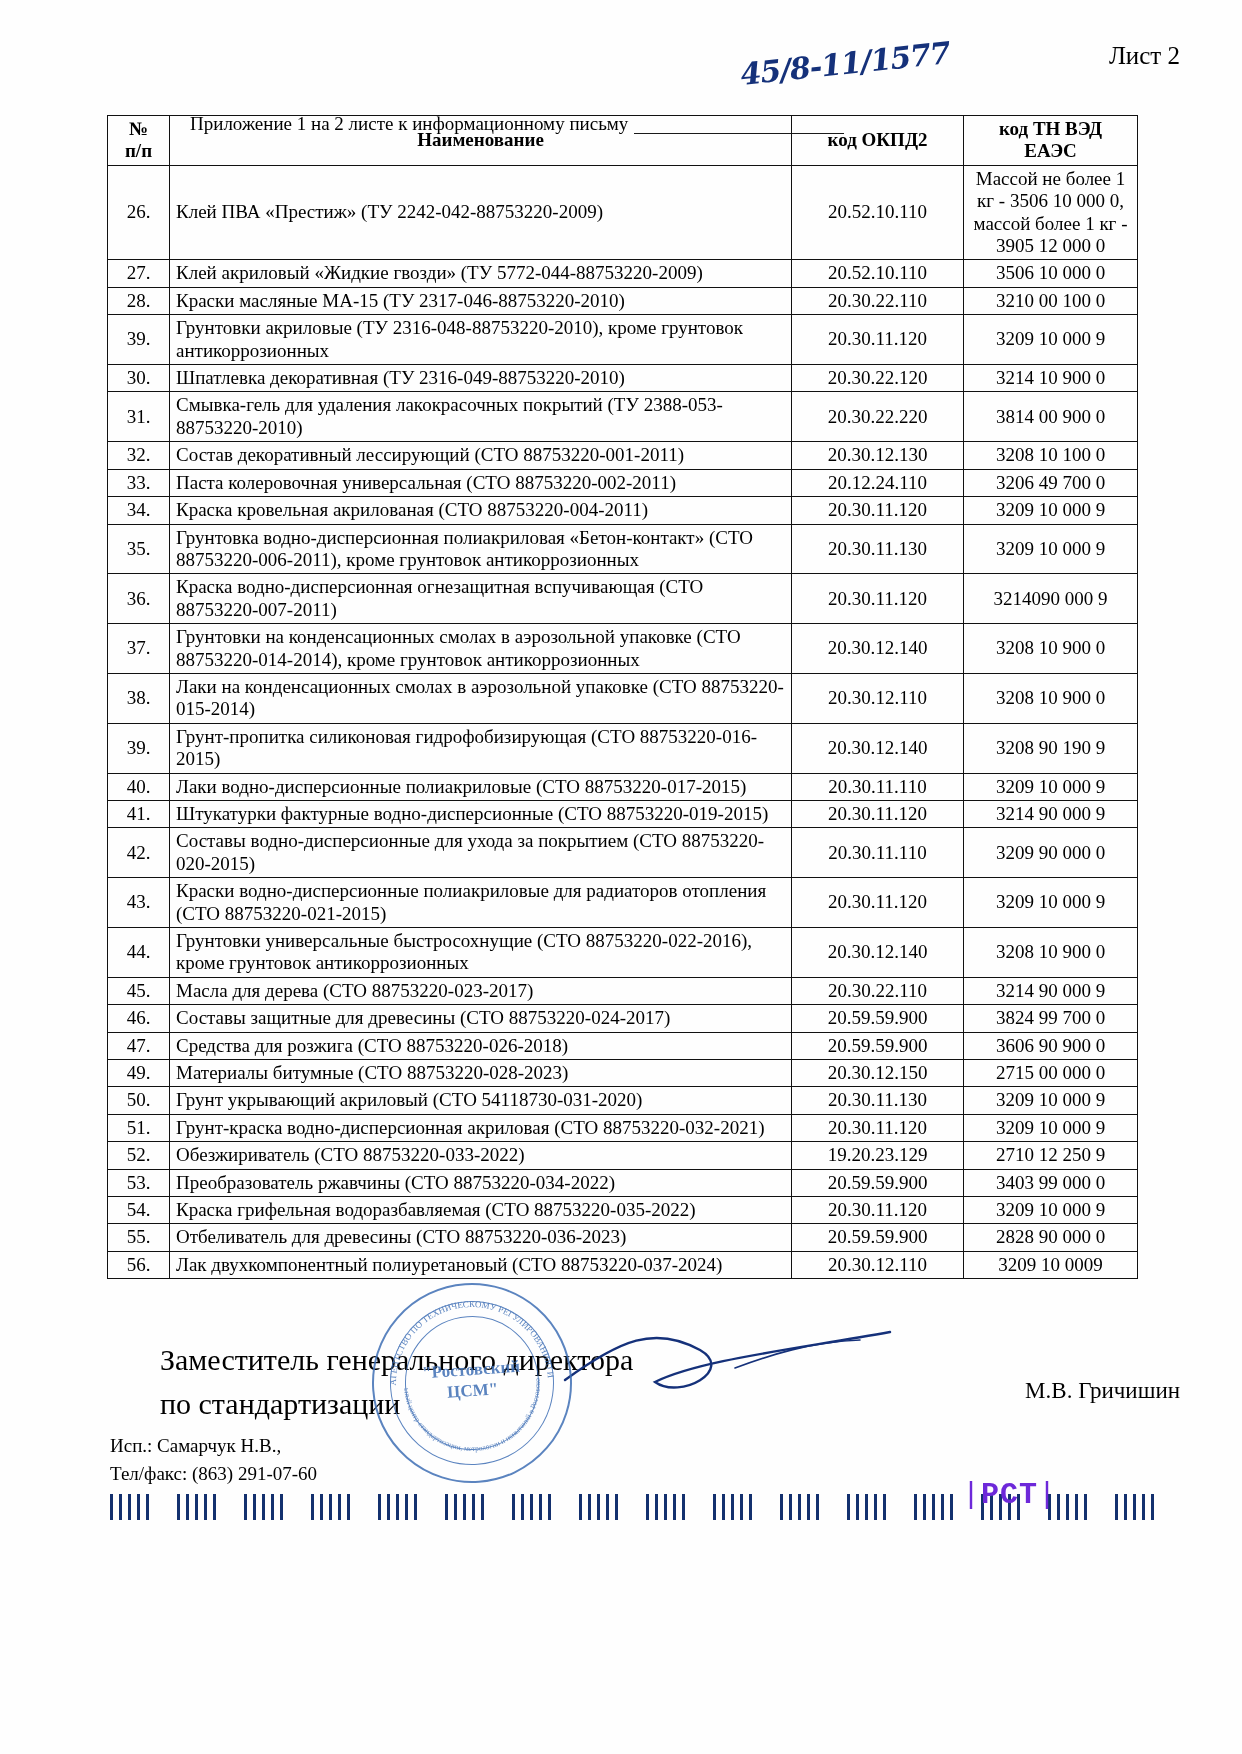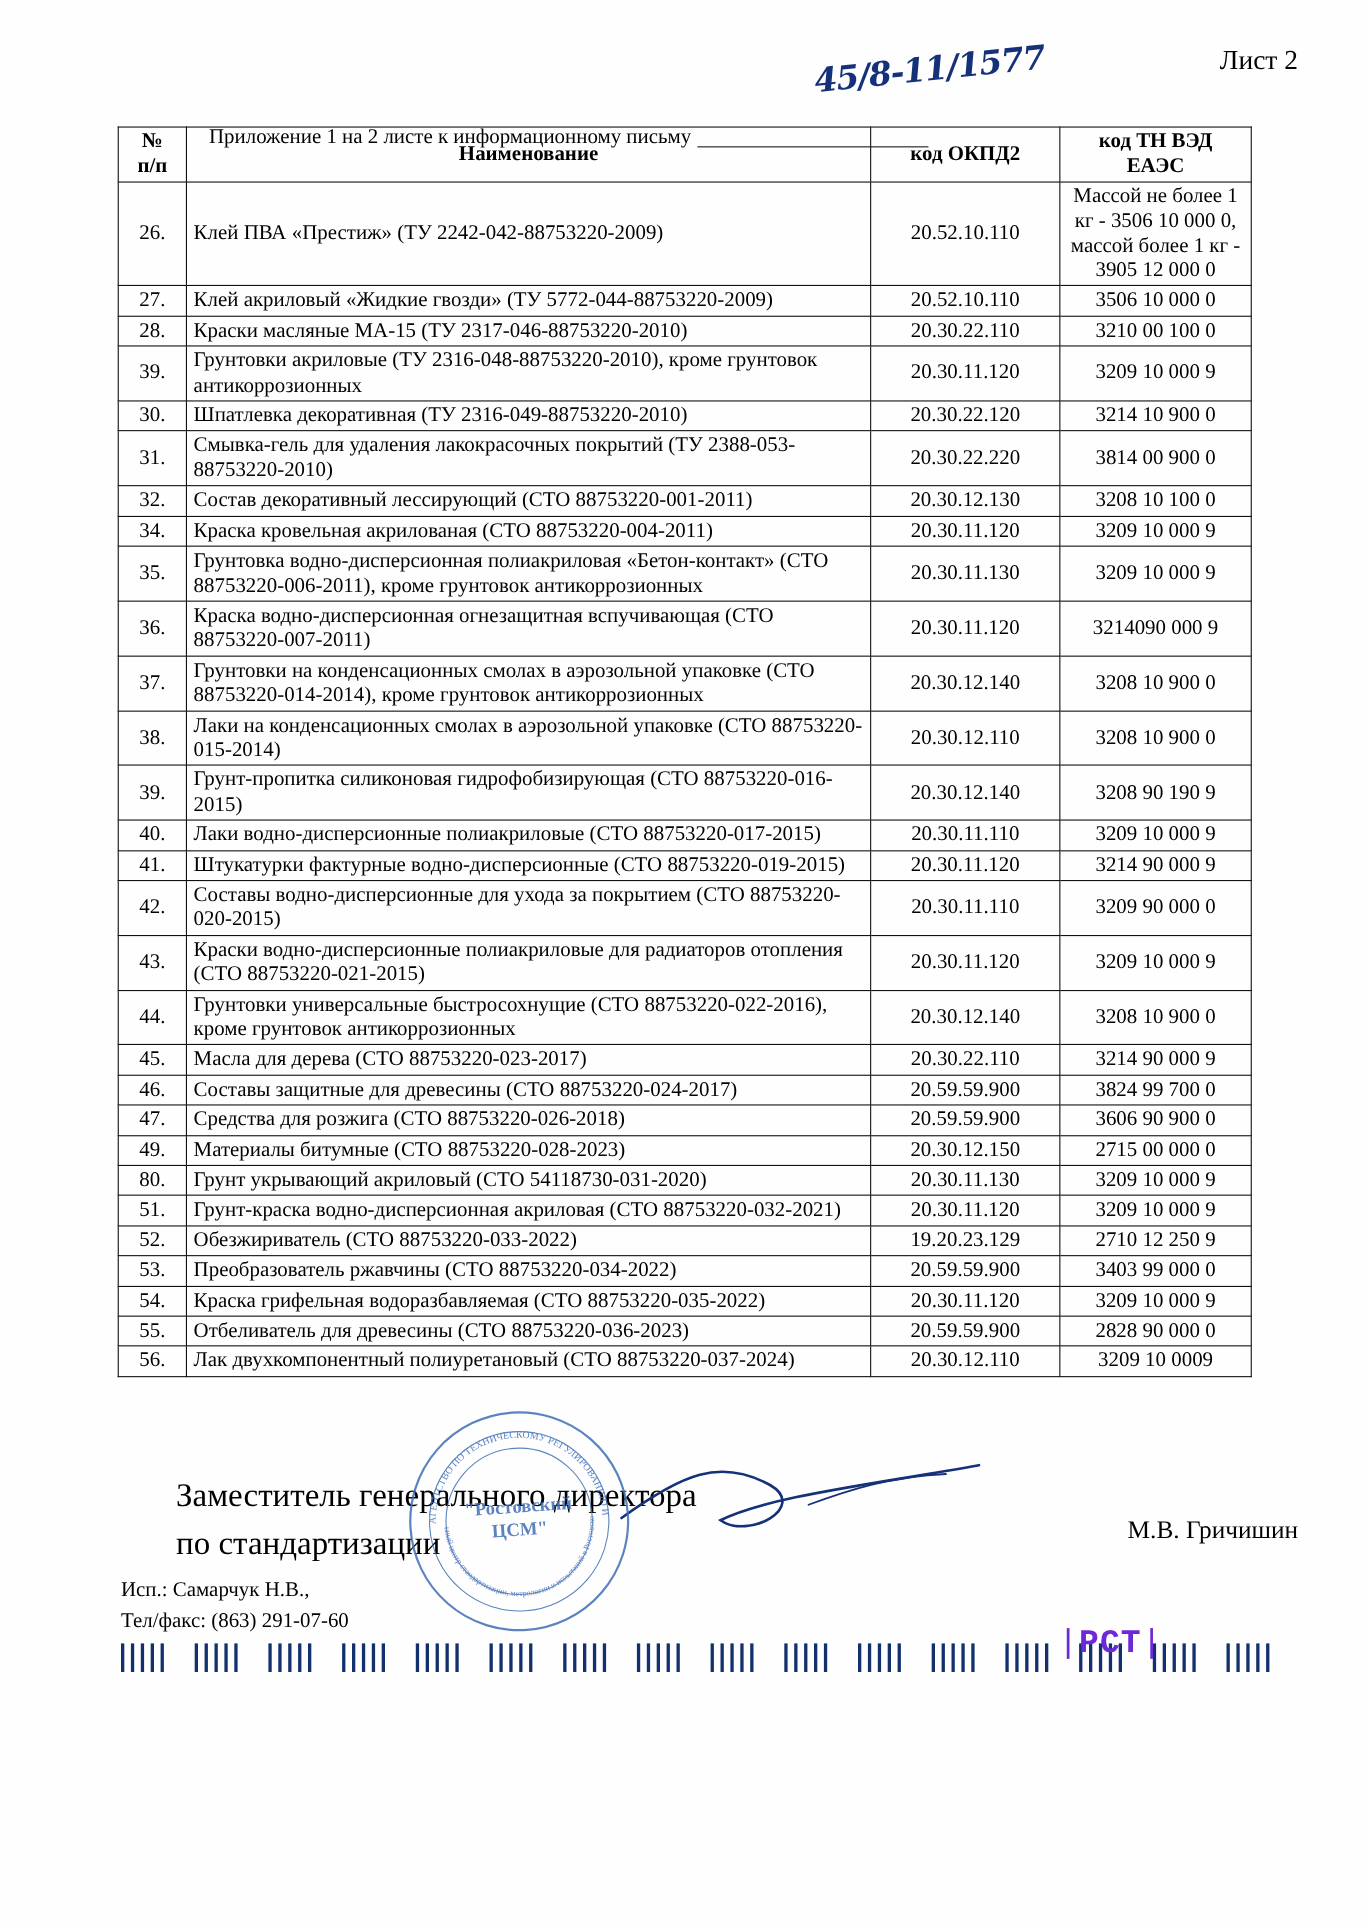--- a/index.html
+++ b/index.html
@@ -274,20 +274,26 @@
           <td class="code">20.30.22.220</td>
           <td class="code">3814 00 900 0</td>
         </tr>
         <tr>
           <td class="num">32.</td>
           <td class="name">Состав декоративный лессирующий (СТО 88753220-001-2011)</td>
           <td class="code">20.30.12.130</td>
           <td class="code">3208 10 100 0</td>
         </tr>
         <tr>
+          <td class="num">33.</td>
+          <td class="name">Паста колеровочная универсальная (СТО 88753220-002-2011)</td>
+          <td class="code">20.12.24.110</td>
+          <td class="code">3206 49 700 0</td>
+        </tr>
+        <tr>
           <td class="num">34.</td>
           <td class="name">Краска кровельная акрилованая (СТО 88753220-004-2011)</td>
           <td class="code">20.30.11.120</td>
           <td class="code">3209 10 000 9</td>
         </tr>
         <tr>
           <td class="num">35.</td>
           <td class="name">Грунтовка водно-дисперсионная полиакриловая «Бетон-контакт» (СТО 88753220-006-2011), кроме грунтовок антикоррозионных</td>
           <td class="code">20.30.11.130</td>
           <td class="code">3209 10 000 9</td>
@@ -364,21 +370,21 @@
           <td class="code">20.59.59.900</td>
           <td class="code">3606 90 900 0</td>
         </tr>
         <tr>
           <td class="num">49.</td>
           <td class="name">Материалы битумные (СТО 88753220-028-2023)</td>
           <td class="code">20.30.12.150</td>
           <td class="code">2715 00 000 0</td>
         </tr>
         <tr>
-          <td class="num">80.</td>
+          <td class="num">50.</td>
           <td class="name">Грунт укрывающий акриловый (СТО 54118730-031-2020)</td>
           <td class="code">20.30.11.130</td>
           <td class="code">3209 10 000 9</td>
         </tr>
         <tr>
           <td class="num">51.</td>
           <td class="name">Грунт-краска водно-дисперсионная акриловая (СТО 88753220-032-2021)</td>
           <td class="code">20.30.11.120</td>
           <td class="code">3209 10 000 9</td>
         </tr>

